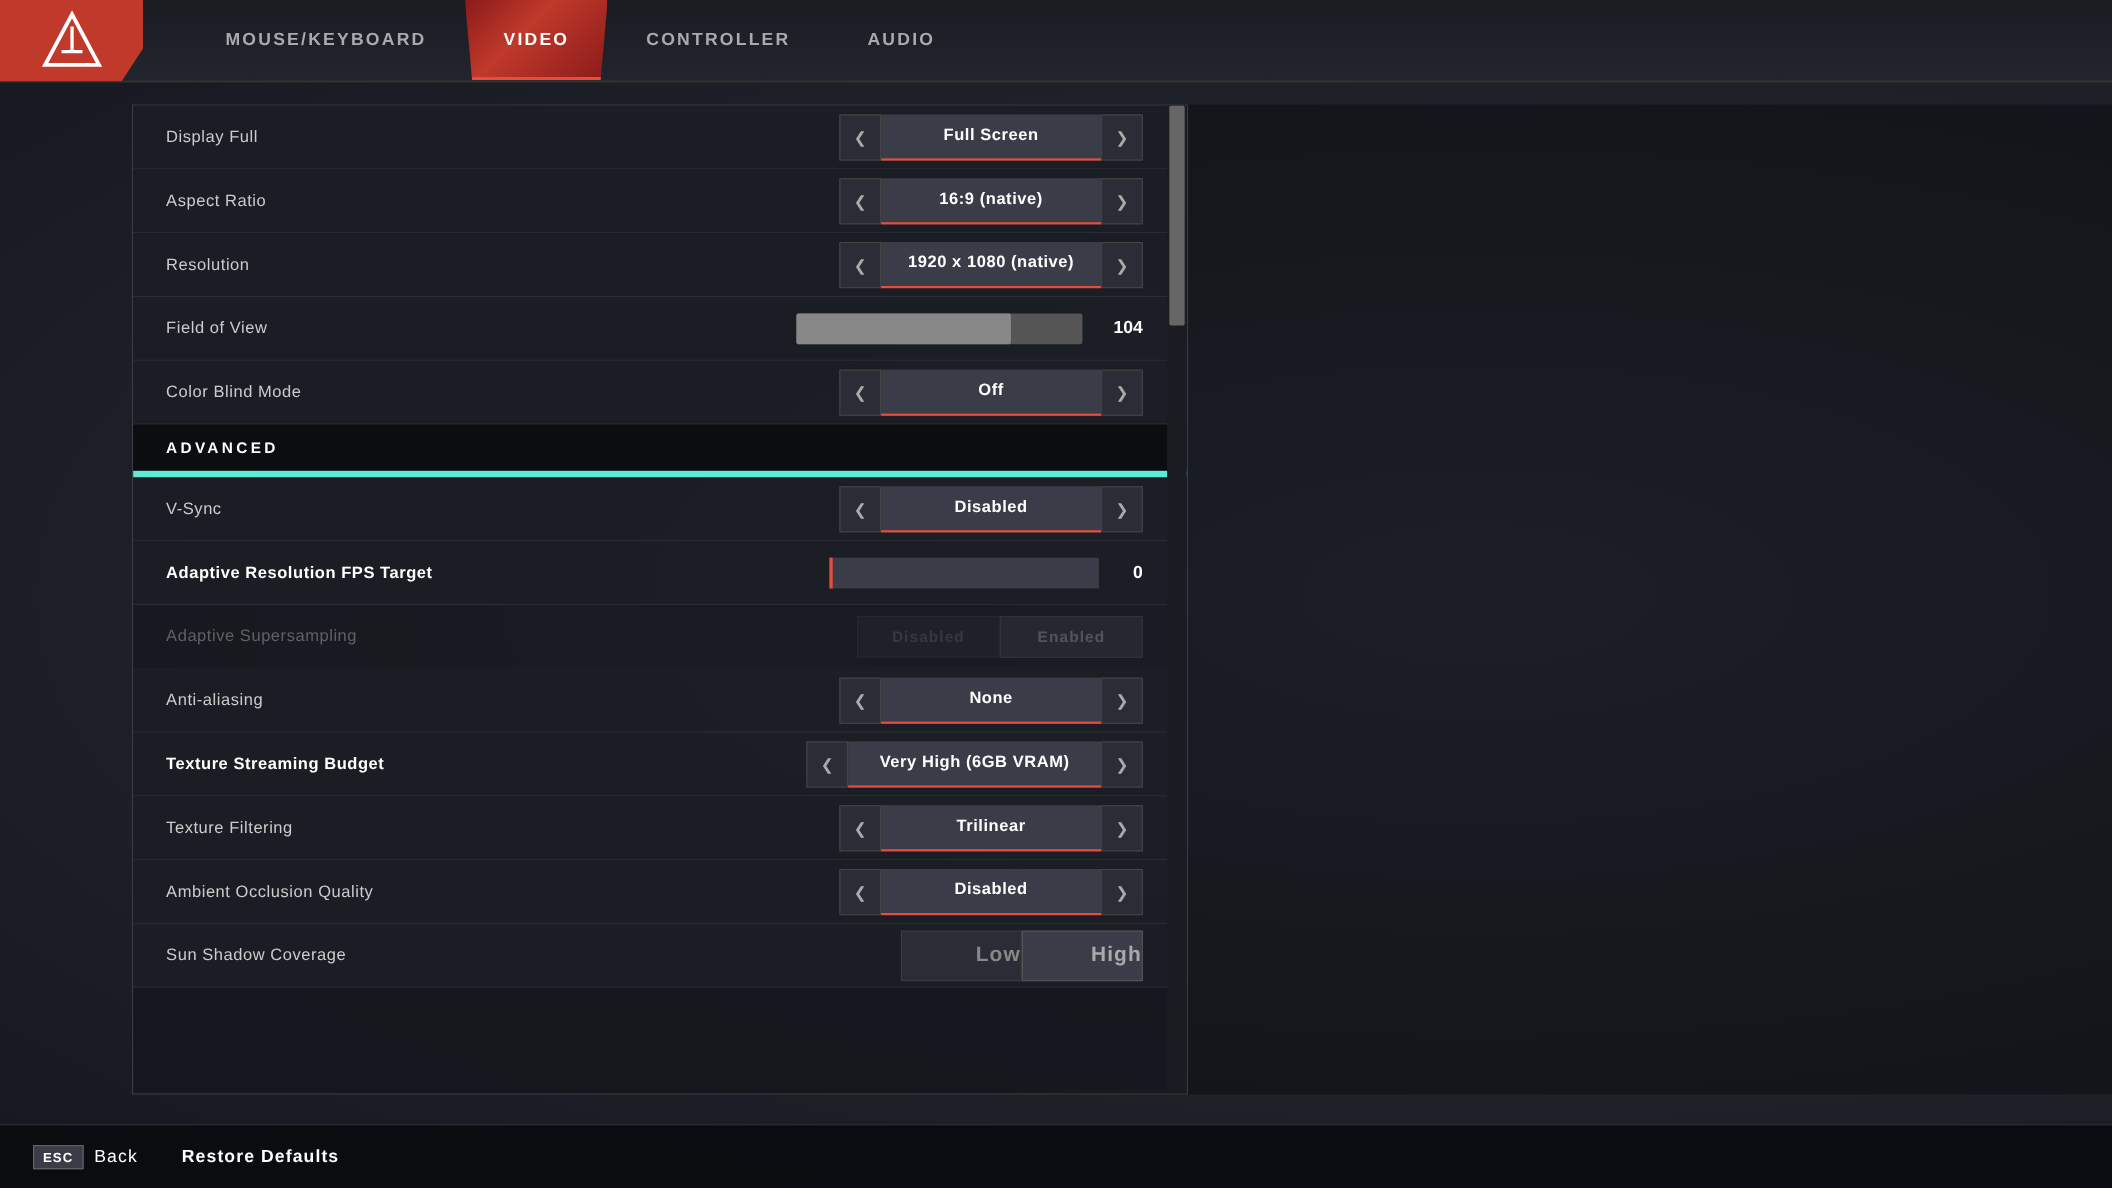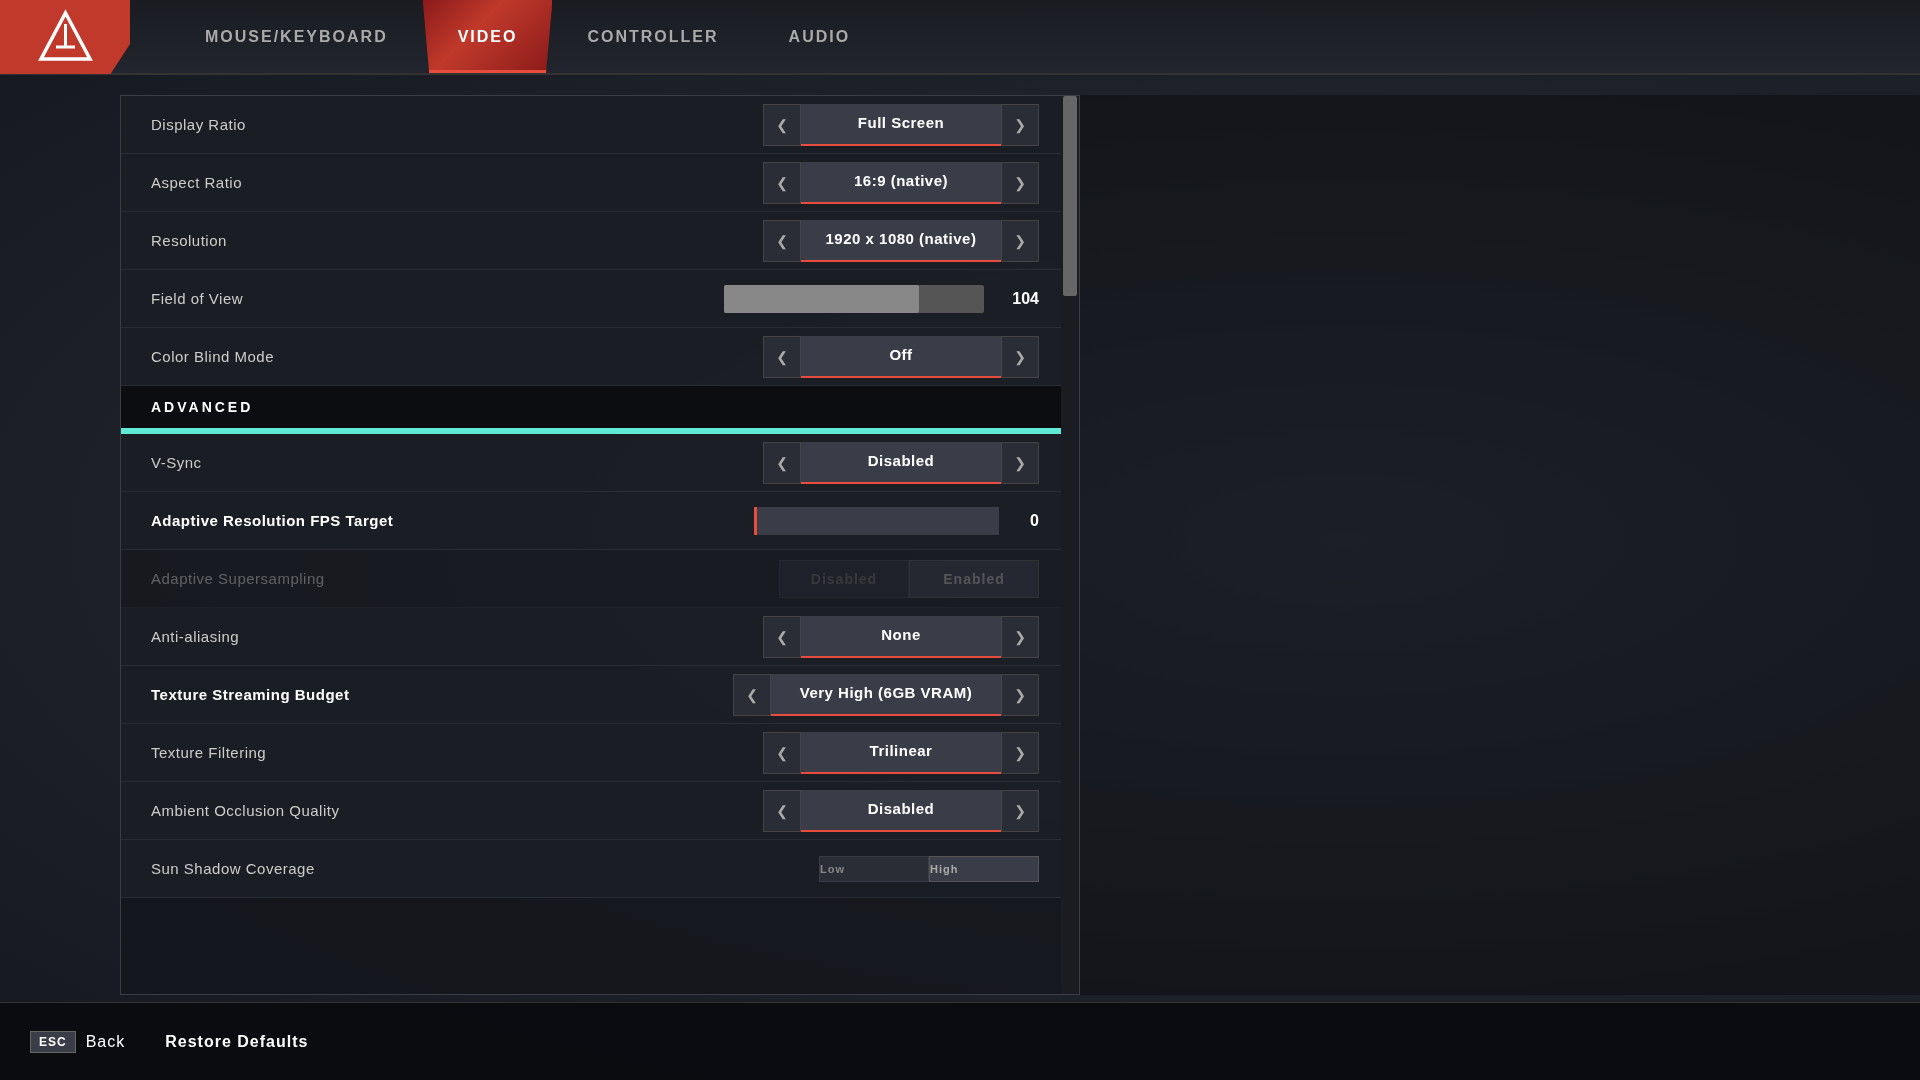--- a/index.html
+++ b/index.html
@@ -323,25 +323,25 @@
 
     
     .sun-toggle-group {
       display: flex;
       align-items: center;
       margin-right: 20px;
     }
 
     .sun-toggle-btn {
       width: 110px;
-      height: 26px;
-      display: flex;
-      align-items: center;
-      justify-content: flex-start;
-      font-size: 11px;
+      height: 46px;
+      display: flex;
+      align-items: center;
+      justify-content: flex-end;
+      font-size: 19px;
       font-weight: 600;
       letter-spacing: 1px;
       cursor: pointer;
     }
 
     .sun-toggle-btn.low {
       background: #2a2d35;
       color: #888;
       border: 1px solid #3a3d45;
     }
@@ -351,21 +351,21 @@
       color: #aaa;
       border: 1px solid #555;
     }
 
     
     .bottom-bar {
       position: absolute;
       bottom: 0;
       left: 0;
       right: 0;
-      height: 78px;
+      height: 58px;
       background: rgba(10, 12, 16, 0.95);
       border-top: 1px solid #333;
       display: flex;
       align-items: center;
       padding: 0 30px;
       gap: 40px;
       z-index: 20;
     }
 
     .esc-back {
@@ -438,21 +438,21 @@
       <span>AUDIO</span>
     </div>
   </div>
 </div>
 
 <div class="main-content">
   <div class="settings-panel">
     <div class="settings-content">
 
       <div class="setting-row">
-        <span class="setting-label">Display Ratio</span>
+        <span class="setting-label">Display Full</span>
         <div class="setting-control">
           <div class="arrow-btn">❮</div>
           <div class="value-display">
             <span class="value-text">Full Screen</span>
             <div class="value-underline"></div>
           </div>
           <div class="arrow-btn">❯</div>
         </div>
       </div>
 

